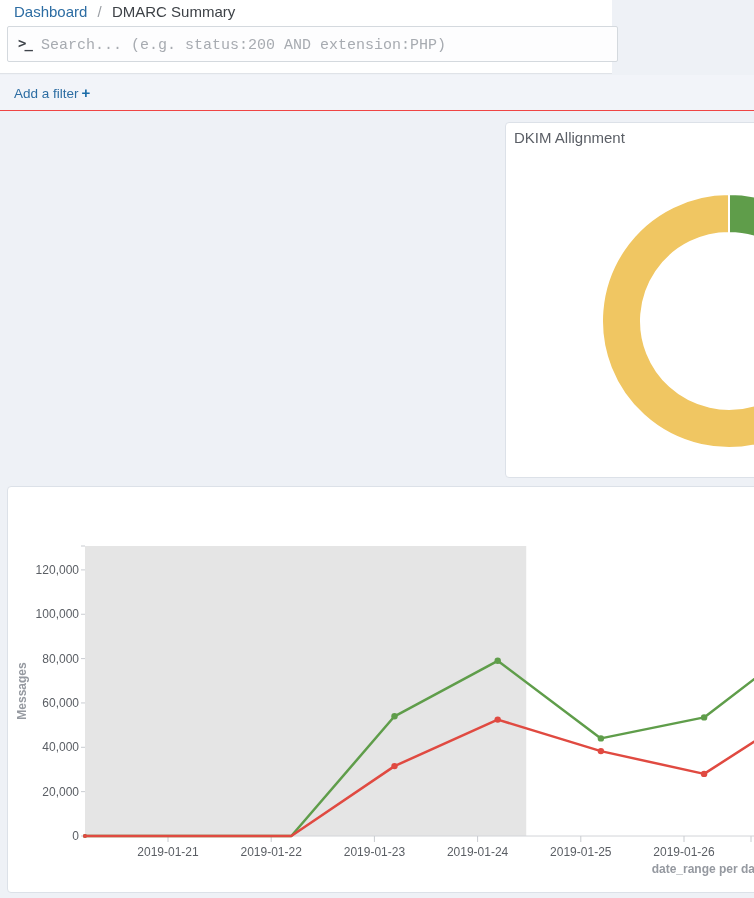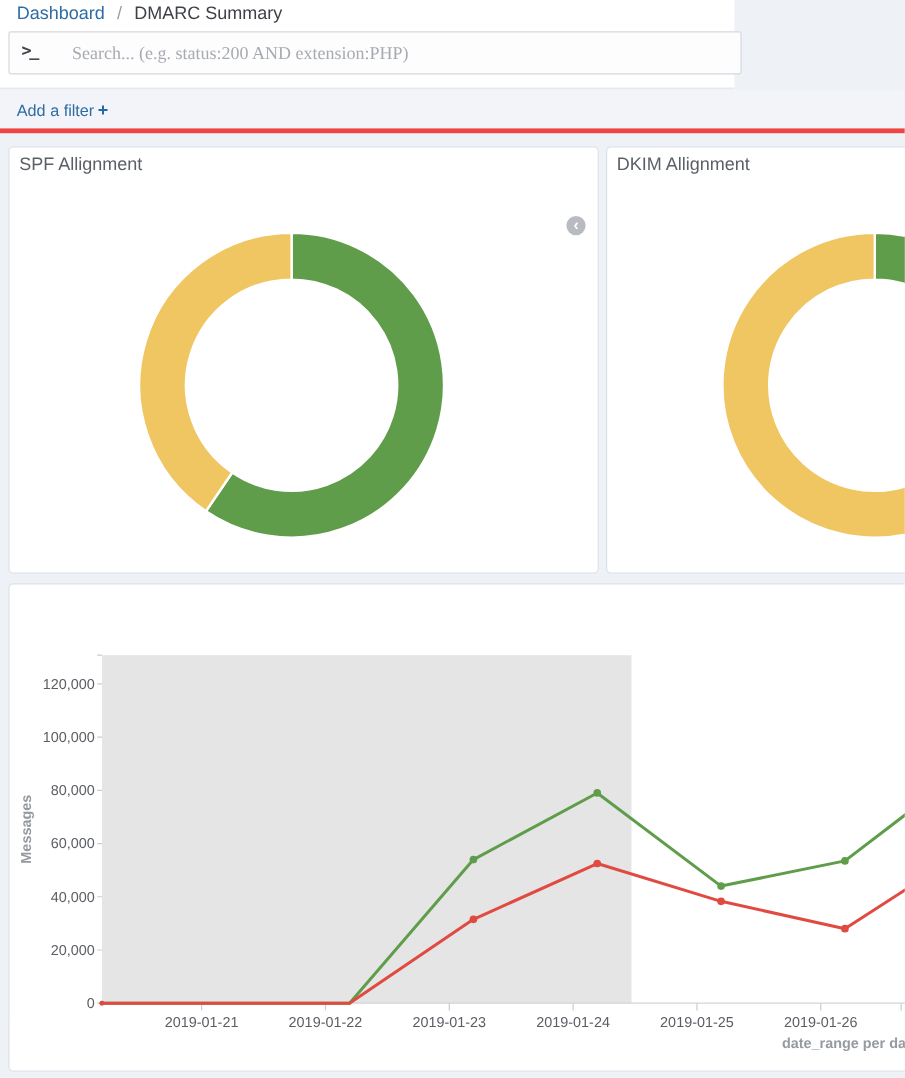--- a/index.html
+++ b/index.html
@@ -9,27 +9,27 @@
   
   .header{position:absolute;left:0;top:0;width:612px;height:74px;background:#ffffff;
     border-bottom:1px solid #e0e3e8;box-sizing:border-box;}
   .breadcrumb{position:absolute;left:14px;top:3px;font-size:15px;color:#3e4247;white-space:nowrap;}
   .breadcrumb a{color:#2d6da3;text-decoration:none;cursor:pointer;}
   .breadcrumb .sep{color:#9a9ea4;margin:0 6px;}
   .searchbox{position:absolute;left:7px;top:26px;right:-6px;height:36px;background:#fdfdfe;
     border:1px solid #d4d9de;border-radius:2px;box-sizing:border-box;}
   .search-icon{position:absolute;left:10px;top:8px;font-family:"DejaVu Sans Mono",monospace;
     font-size:14px;font-weight:700;color:#3f444b;letter-spacing:-2px;}
-  .search-input{position:absolute;left:50px;top:1px;right:4px;height:32px;border:none;outline:none;
-    background:transparent;font-family:Liberation Serif, serif;font-size:15px;color:#3e4247;}
+  .search-input{position:absolute;left:31px;top:1px;right:4px;height:32px;border:none;outline:none;
+    background:transparent;font-family:Liberation Mono, monospace;font-size:15px;color:#3e4247;}
   .search-input::placeholder{color:#a7abb1;opacity:1;}
 
   
   .filter-bar{position:absolute;left:0;top:75px;width:754px;height:36px;background:#f2f4f9;
-    border-bottom:4px solid #ef4444;box-sizing:border-box;}
+    border-bottom:1px solid #ef4444;box-sizing:border-box;}
   .add-filter{position:absolute;left:14px;top:9px;font-size:13.5px;color:#2d6da3;text-decoration:none;cursor:pointer;}
   .add-filter .plus{font-weight:700;font-size:15px;color:#1b6ca8;margin-left:3px;}
 
   
   .dashboard{position:absolute;left:0;top:112px;width:754px;height:786px;background:#eef1f6;}
   .panel{position:absolute;background:#ffffff;border:1px solid #dce1e8;border-radius:4px;box-sizing:border-box;}
   .panel-spf{left:7px;top:10px;width:492px;height:356px;}
   .panel-dkim{left:505px;top:10px;width:492px;height:356px;}
   .panel-dmarc{left:7px;top:374px;width:990px;height:407px;}
   .panel-title{position:absolute;left:8px;top:6px;font-size:15px;color:#5b5f66;white-space:nowrap;}
@@ -59,30 +59,20 @@
       <input class="search-input" type="text" placeholder="Search... (e.g. status:200 AND extension:PHP)" style="">
     </div>
   </div>
 
   <div class="filter-bar">
     <a class="add-filter"><span>Add a filter</span><span class="plus">+</span></a>
   </div>
 
   <div class="dashboard">
 
-    <div class="panel panel-spf">
-      <div class="panel-title">SPF Allignment</div>
-      <div class="legend-toggle">
-        <span class="chev">‹</span>
-      </div>
-      <svg id="donut-spf" class="donut-svg" width="256" height="256" viewBox="-128 -128 256 256">
-          <path d="M 0 -127 A 127 127 0 1 1 -71.38458898722064 105.03923293286933 L -49.46333725098753 72.78309053616142 A 88 88 0 1 0 0 -88 Z" fill="#5f9d4a" stroke="#ffffff" stroke-width="2" stroke-linejoin="round"></path>
-          <path d="M -71.38458898722064 105.03923293286933 A 127 127 0 0 1 -3.110602869834277e-14 -127 L -2.1553783664993418e-14 -88 A 88 88 0 0 0 -49.46333725098753 72.78309053616142 Z" fill="#f0c662" stroke="#ffffff" stroke-width="2" stroke-linejoin="round"></path>
-        </svg>
-    </div>
 
     <div class="panel panel-dkim">
       <div class="panel-title">DKIM Allignment</div>
       <svg id="donut-dkim" class="donut-svg" width="256" height="256" viewBox="-128 -128 256 256">
           <path d="M 0 -127 A 127 127 0 0 1 54.07397002876422 -114.91303566318449 L 37.46857765772639 -79.62478061700972 A 88 88 0 0 0 0 -88 Z" fill="#5f9d4a" stroke="#ffffff" stroke-width="2" stroke-linejoin="round"></path>
           <path d="M 54.07397002876422 -114.91303566318449 A 127 127 0 1 1 -3.110602869834277e-14 -127 L -2.1553783664993418e-14 -88 A 88 88 0 1 0 37.46857765772639 -79.62478061700972 Z" fill="#f0c662" stroke="#ffffff" stroke-width="2" stroke-linejoin="round"></path>
         </svg>
     </div>
 
     <div class="panel panel-dmarc">

